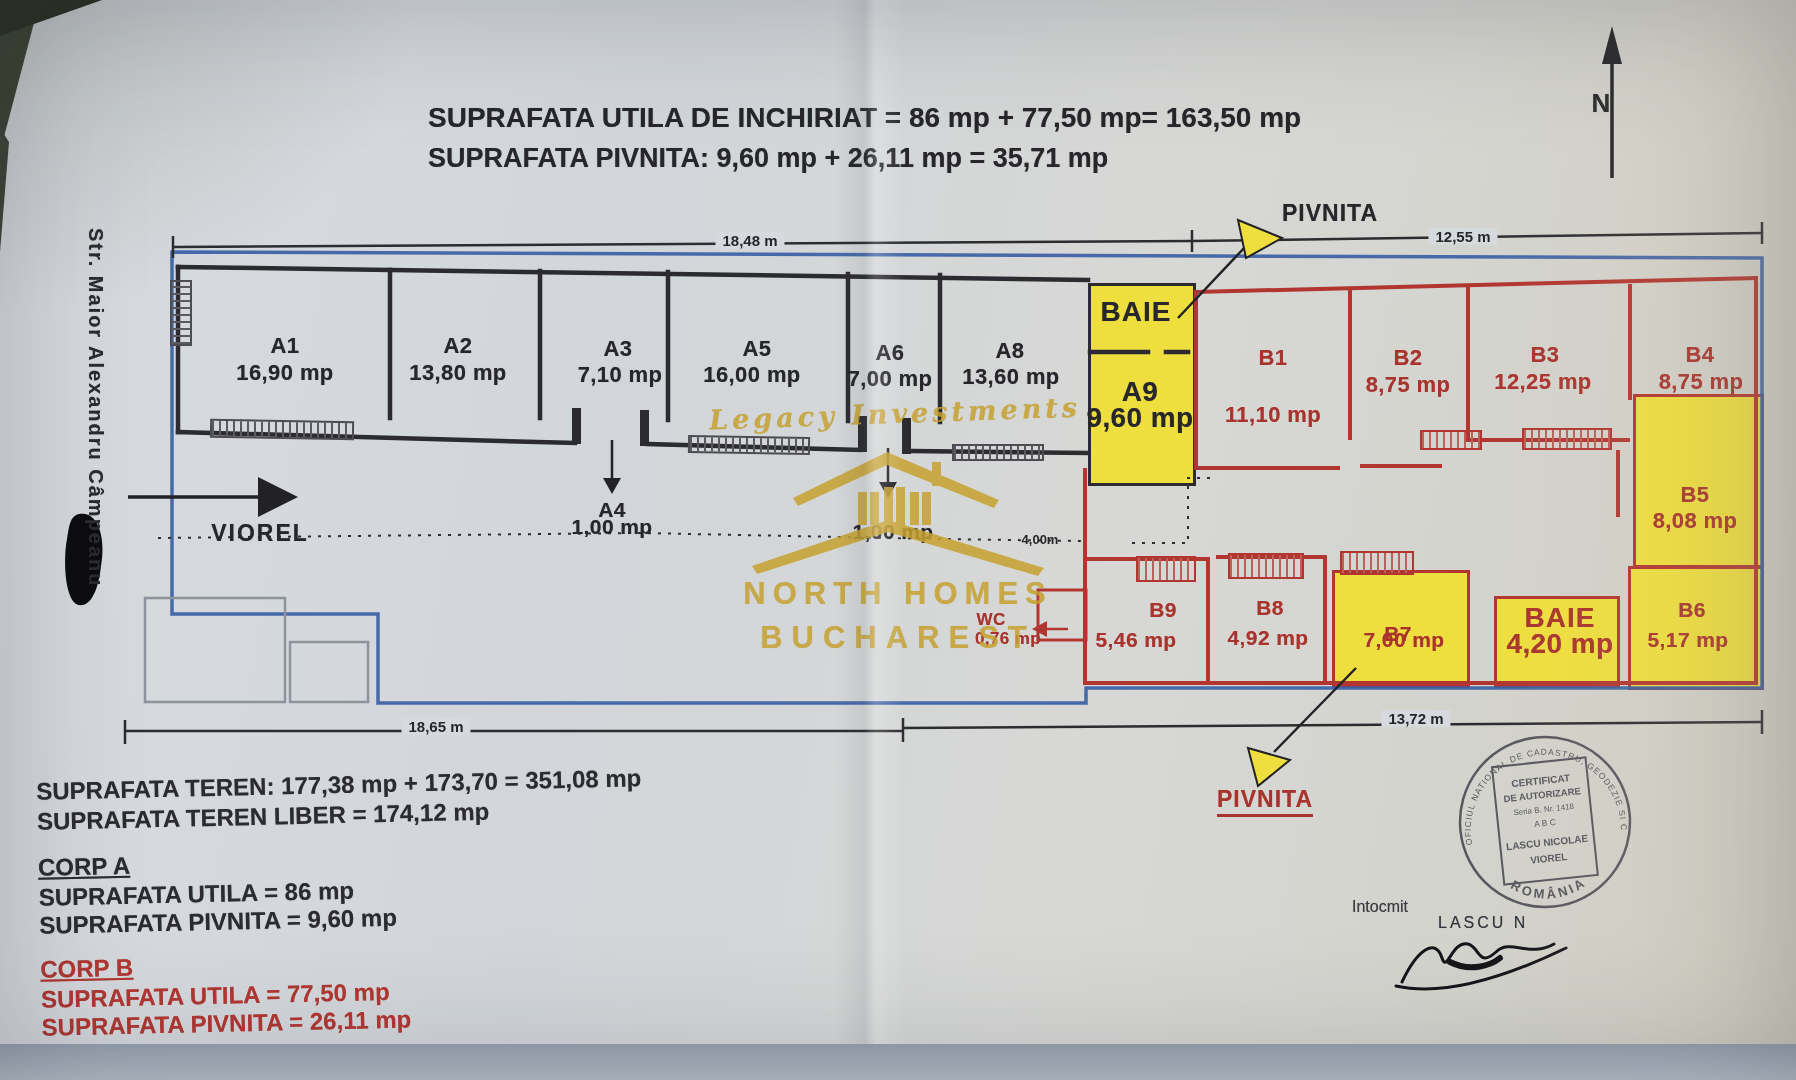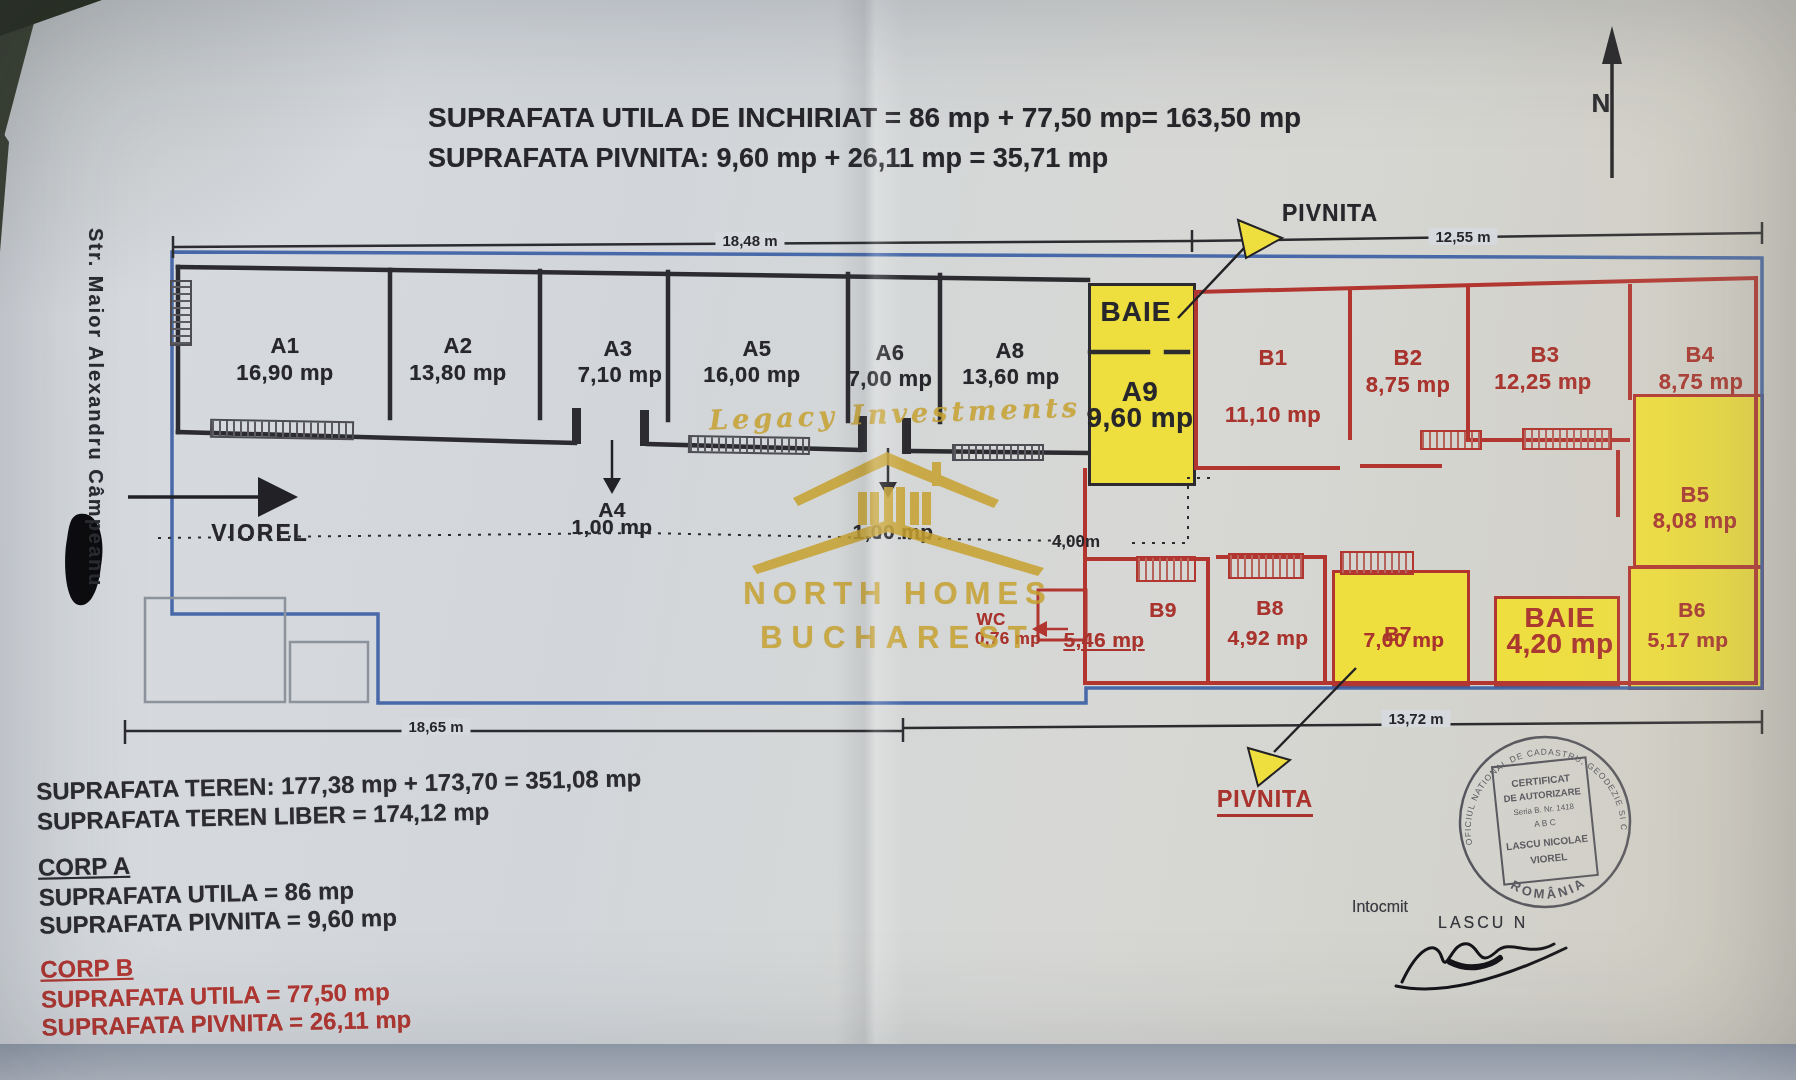--- a/index.html
+++ b/index.html
@@ -166,21 +166,21 @@
   <div class="la s27" style="left:428px;top:143px;">SUPRAFATA PIVNITA: 9,60 mp + 26,11 mp = 35,71 mp</div>
 
   <div class="t" style="left:1601px;top:88px;font-size:26px;">N</div>
   <div class="street">Str. Maior Alexandru Câmpeanu</div>
   <div class="t" style="left:260px;top:520px;font-size:23px;letter-spacing:2px;">VIOREL</div>
 
   <div class="chip" style="left:750px;top:232px;">18,48 m</div>
   <div class="chip" style="left:1463px;top:228px;">12,55 m</div>
   <div class="chip" style="left:436px;top:718px;">18,65 m</div>
   <div class="chip" style="left:1416px;top:710px;">13,72 m</div>
-  <div class="chip" style="left:1076px;top:532px;font-size:17px;background:transparent;">4,00m</div>
+  <div class="chip" style="left:1040px;top:532px;font-size:13px;background:transparent;">4,00m</div>
 
   <div class="t" style="left:1330px;top:200px;font-size:23px;letter-spacing:1px;">PIVNITA</div>
   <div class="t red pivn-b" style="left:1265px;top:786px;font-size:23px;letter-spacing:1px;">PIVNITA</div>
 
   <div class="t s22" style="left:285px;top:333px;">A1</div>
   <div class="t s22" style="left:285px;top:360px;">16,90 mp</div>
   <div class="t s22" style="left:458px;top:333px;">A2</div>
   <div class="t s22" style="left:458px;top:360px;">13,80 mp</div>
   <div class="t s22" style="left:618px;top:336px;">A3</div>
   <div class="t s22" style="left:620px;top:362px;">7,10 mp</div>
@@ -207,21 +207,21 @@
   <div class="t s22 red" style="left:1701px;top:369px;">8,75 mp</div>
   <div class="t s22 red" style="left:1695px;top:482px;">B5</div>
   <div class="t s22 red" style="left:1695px;top:508px;">8,08 mp</div>
   <div class="t s21 red" style="left:1692px;top:598px;">B6</div>
   <div class="t s21 red" style="left:1688px;top:628px;">5,17 mp</div>
   <div class="t s21 red" style="left:1398px;top:622px;">B7</div>
   <div class="t s21 red" style="left:1404px;top:628px;">7,00 mp</div>
   <div class="t s21 red" style="left:1270px;top:596px;">B8</div>
   <div class="t s21 red" style="left:1268px;top:626px;">4,92 mp</div>
   <div class="t s21 red" style="left:1163px;top:598px;">B9</div>
-  <div class="t s21 red" style="left:1104px;top:628px;text-decoration:underline;">5,46 mp</div>
+  <div class="t s21 red" style="left:1136px;top:628px;">5,46 mp</div>
   <div class="t s20 red" style="left:1560px;top:602px;letter-spacing:1px;">BAIE</div>
   <div class="t s20 red" style="left:1560px;top:628px;">4,20 mp</div>
   <div class="t s17 red" style="left:991px;top:610px;">WC</div>
   <div class="t s17 red" style="left:1008px;top:629px;">0,76 mp</div>
 
   <div class="summary">
     <div class="ln" style="top:0;">SUPRAFATA TEREN: 177,38 mp + 173,70 = 351,08 mp</div>
     <div class="ln" style="top:30px;">SUPRAFATA TEREN LIBER = 174,12 mp</div>
     <div class="ln hd" style="top:76px;">CORP A</div>
     <div class="ln" style="top:106px;">SUPRAFATA UTILA = 86 mp</div>

